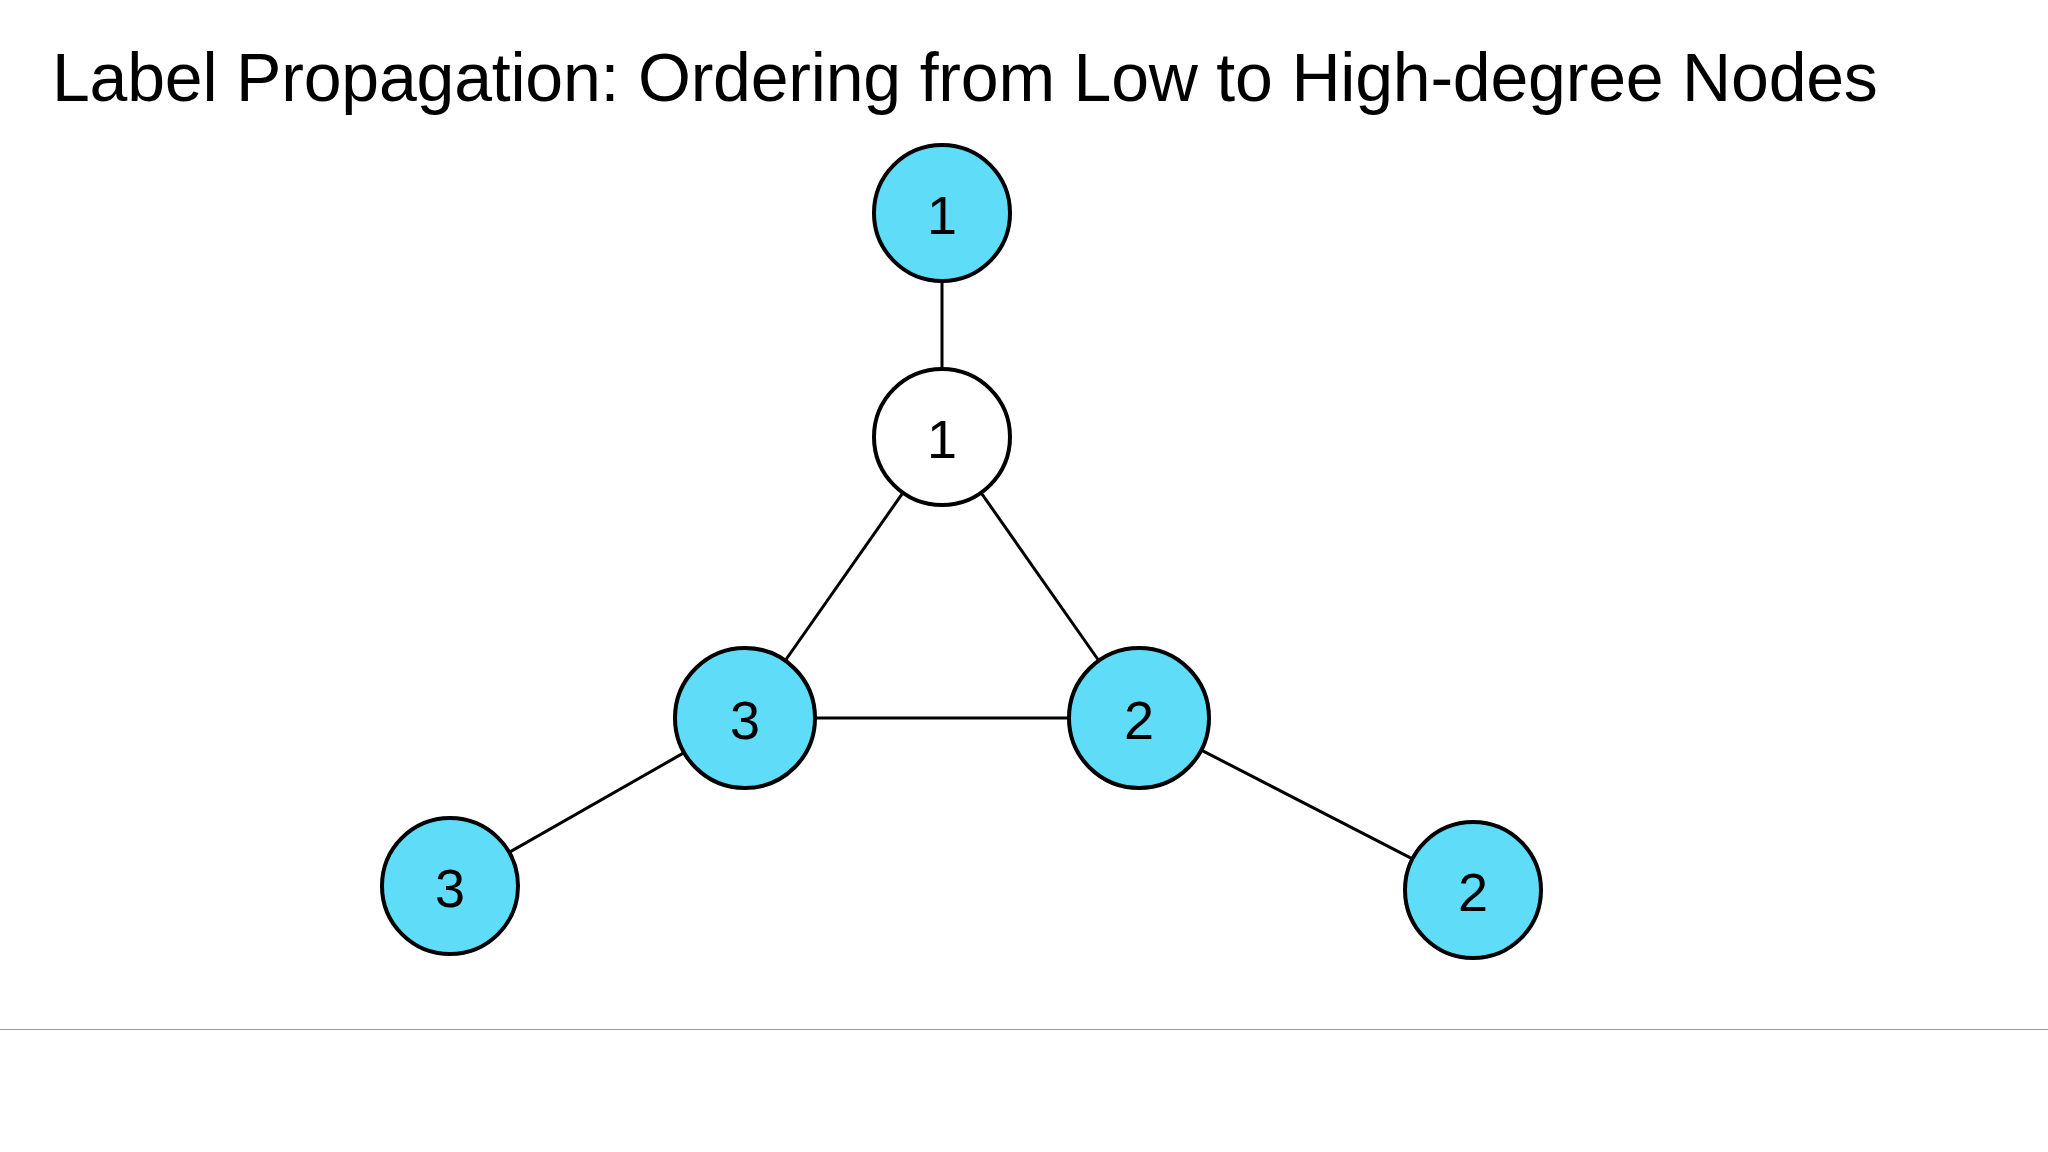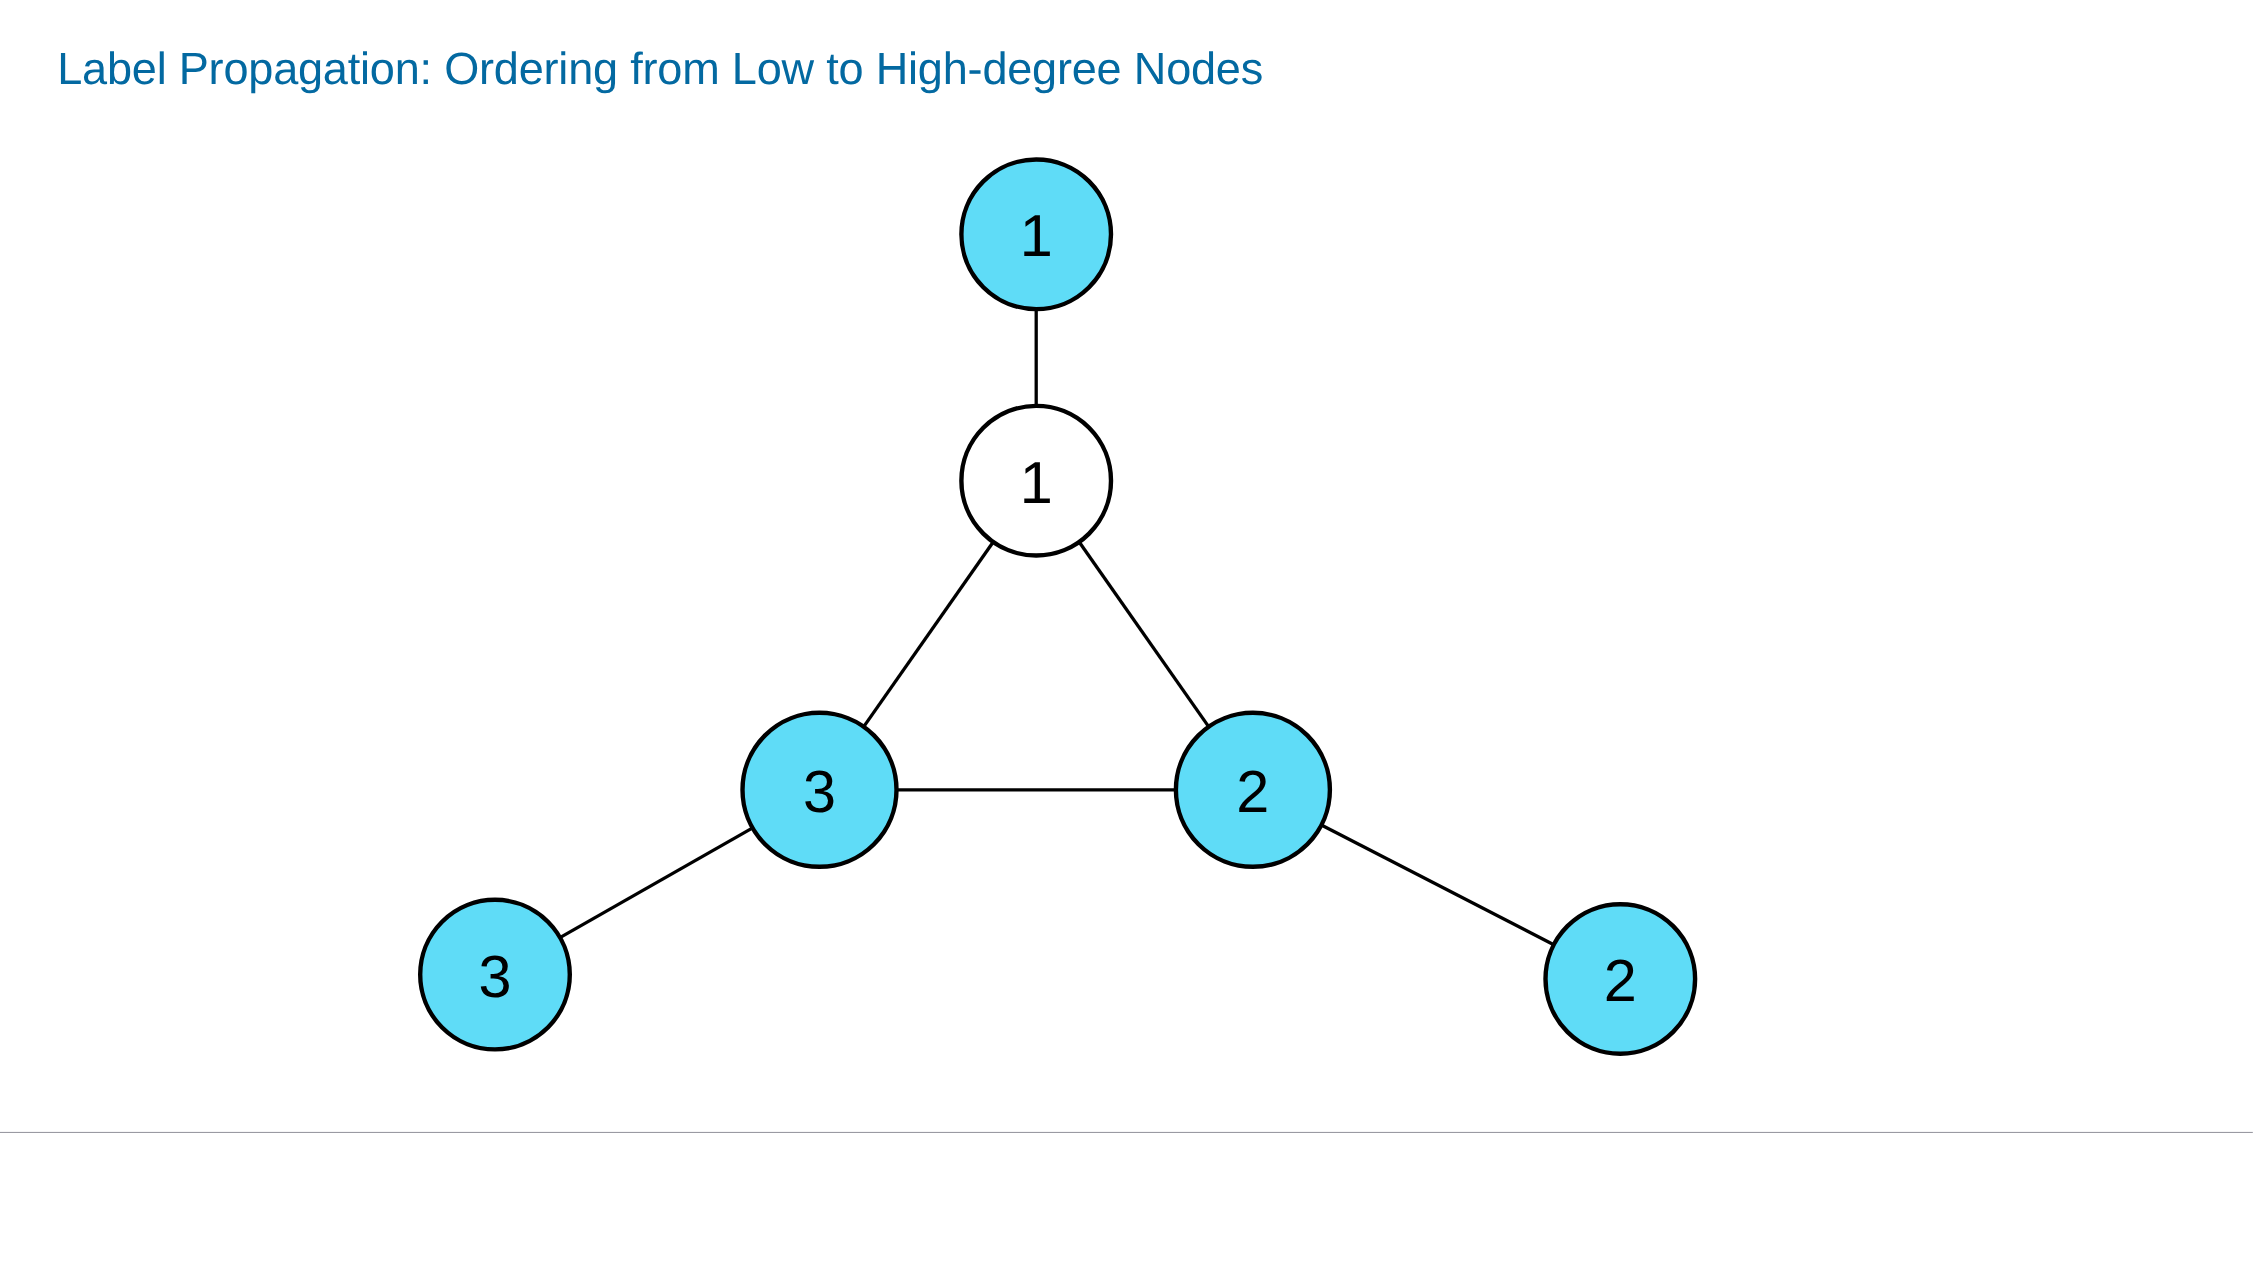--- a/index.html
+++ b/index.html
@@ -14,24 +14,24 @@
     overflow: hidden;
     font-family: "Liberation Sans", sans-serif;
     -webkit-font-smoothing: antialiased;
   }
 
   
   #slide-title {
     position: absolute;
     left: 52px;
     top: 40px;
-    font-size: 41px;
+    font-size: 68px;
     line-height: 1.1;
     font-weight: 400;
-    color: #0369a1;
+    color: #000000;
     letter-spacing: -0.2px;
     white-space: nowrap;
   }
 
   
   #graph-figure {
     position: absolute;
     left: 0;
     top: 120px;
     width: 2048px;

